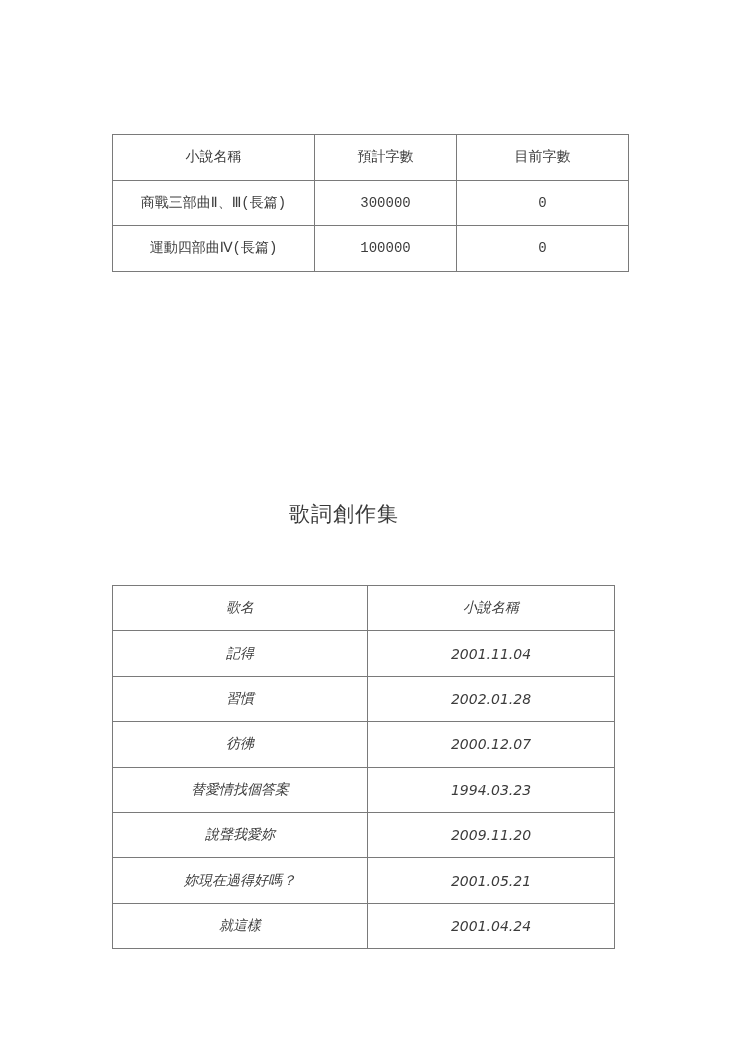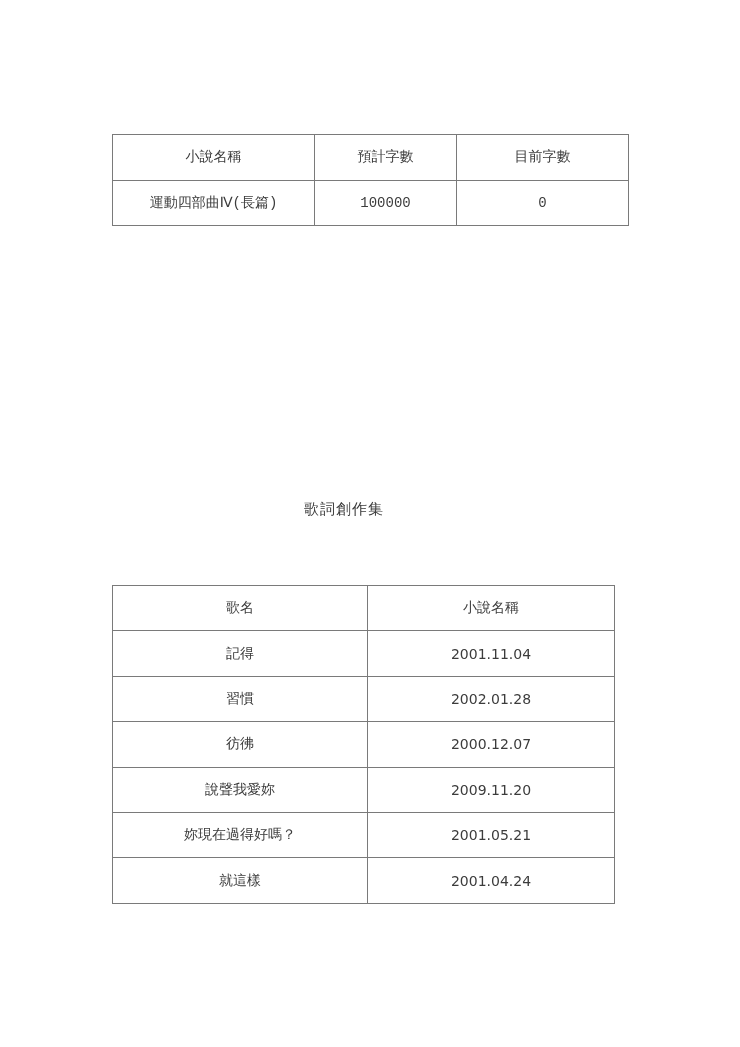--- a/index.html
+++ b/index.html
@@ -40,48 +40,54 @@
     #novel-table col.c1 { width: 202px; }
     #novel-table col.c2 { width: 142px; }
     #novel-table col.c3 { width: 172px; }
 
     #section-title {
       position: absolute;
       left: 0;
       width: 688px;
       top: 500px;
       text-align: center;
-      font-size: 15px;
+      font-size: 21px;
       color: #3a3a3a;
       letter-spacing: 1px;
     }
 
     #lyrics-table {
       left: 112px;
       top: 585px;
       width: 502px;
+      font-style: italic;
     }
     #lyrics-table tr { height: 45.4px; }
     #lyrics-table col.c1 { width: 255px; }
     #lyrics-table col.c2 { width: 247px; }
   </style>
 </head>
 <body>
 
 <table id="novel-table">
   <colgroup>
       <col class="c1">
       <col class="c2">
       <col class="c3">
     </colgroup>
   <tbody>
       <tr>
     <th>小說名稱</th>
     <th>預計字數</th>
     <th>目前字數</th>
+  </tr>
+  <tr>
+    <td>商戰三部曲Ⅱ、Ⅲ(長篇)</td>
+    <td>300000</td>
+    <td>0</td>
   </tr>
   <tr>
     <td>運動四部曲Ⅳ(長篇)</td>
     <td>100000</td>
     <td>0</td>
   </tr>
 </tbody>
   </table>
 
 <div id="section-title">歌詞創作集</div>
@@ -102,20 +108,24 @@
   </tr>
   <tr>
     <td>習慣</td>
     <td>2002.01.28</td>
   </tr>
   <tr>
     <td>彷彿</td>
     <td>2000.12.07</td>
   </tr>
   <tr>
+    <td>替愛情找個答案</td>
+    <td>1994.03.23</td>
+  </tr>
+  <tr>
     <td>說聲我愛妳</td>
     <td>2009.11.20</td>
   </tr>
   <tr>
     <td>妳現在過得好嗎？</td>
     <td>2001.05.21</td>
   </tr>
   <tr>
     <td>就這樣</td>
     <td>2001.04.24</td>

